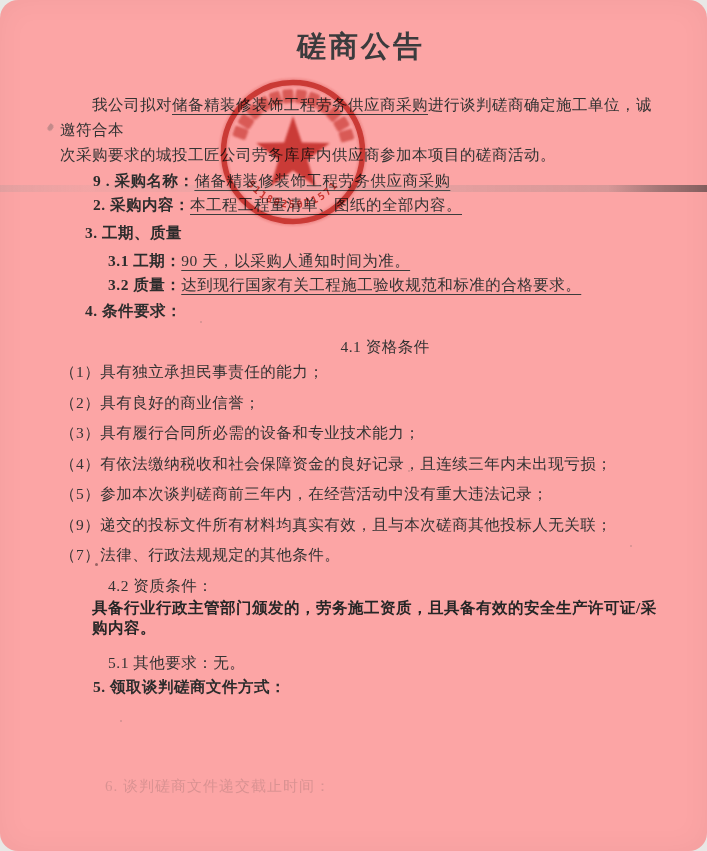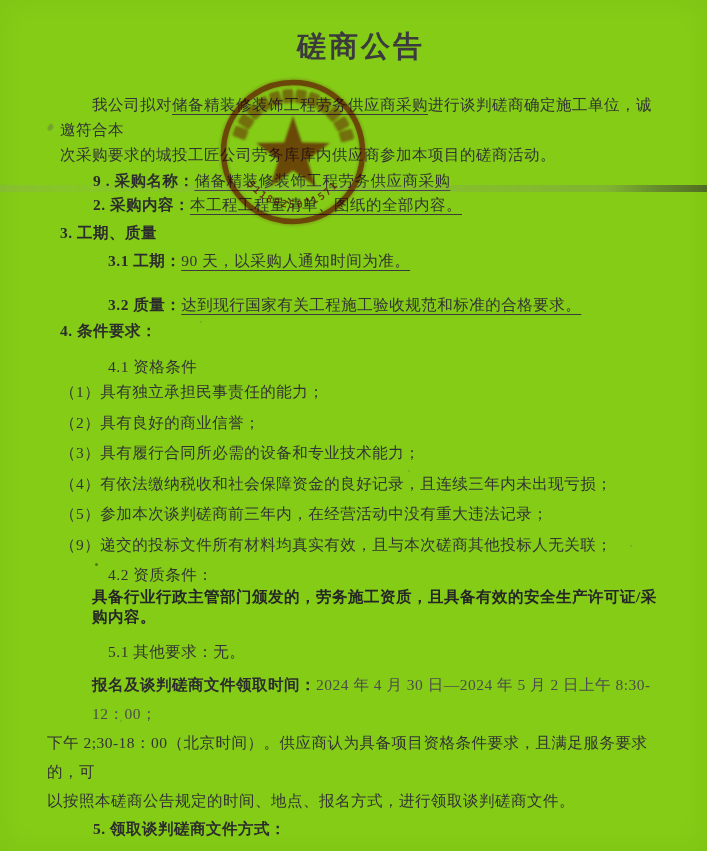--- a/index.html
+++ b/index.html
@@ -1,50 +1,51 @@
 <!DOCTYPE html>
 <html><head>
 <meta charset="utf-8">
 <style>
   html,body{margin:0;padding:0;background:#e8e8e6;}
   .page{
     position:relative;
     width:707px;height:851px;
     margin:0 auto;
-    background:#84cc16;
+    background:#fca5a5;
     box-sizing:border-box;
     padding:0 45px 0 60px;
     overflow:hidden;
     font-family:"Liberation Serif","DejaVu Serif",serif;
     font-size:15.5px;
     color:#333;
     letter-spacing:0.5px;
     box-shadow:inset 0 0 30px rgba(0,0,0,0.045);
+    border-radius:18px;
   }
   .title{
     margin:26px 0 0 0;
     text-align:center;
     font-size:29px;
     font-weight:700;
     letter-spacing:3px;
     color:#3b3b3d;
     line-height:40px;
   }
   .line{line-height:20px;}
   .intro{margin-top:26px;line-height:25px;}
   .intro-l1{text-indent:32px;}
   .item{margin-left:33px;line-height:24px;}
   .items{margin-top:2px;}
-  .sec-h{font-weight:700;color:#2c2c2c;}
+  .sec-h{margin-left:25px;font-weight:700;color:#2c2c2c;}
   .sec3{margin-top:6px;}
   .sub{margin-left:48px;}
   .sub31{margin-top:8px;}
-  .sub32{margin-top:24px;}
+  .sub32{margin-top:4px;}
   .sec4{margin-top:6px;}
-  .sub41{margin-top:16px;}
+  .sub41{margin-top:16px;text-align:center;}
   .conds{line-height:30.5px;}
   .sub42{margin-top:5px;}
   .sub42-body{margin-left:32px;margin-top:2px;font-weight:700;color:#262626;}
   .sub43{margin-top:15px;}
   .signup{margin-top:8px;line-height:29px;}
   .signup-l1{margin-left:32px;}
   .signup-cont{margin-left:-13px;}
   .sec5{margin-left:33px;margin-top:4px;font-weight:700;color:#2c2c2c;}
   .b{font-weight:700;color:#2c2c2c;}
   .u{text-decoration:underline;text-underline-offset:3.5px;text-decoration-thickness:1.2px;text-decoration-color:#3c3c3c;}
@@ -100,35 +101,32 @@
   <div class="sec-h sec4 line">4. 条件要求：</div>
   <div class="sub sub41 line">4.1 资格条件</div>
 
   <div class="conds">
     <div>（1）具有独立承担民事责任的能力；</div>
     <div>（2）具有良好的商业信誉；</div>
     <div>（3）具有履行合同所必需的设备和专业技术能力；</div>
     <div>（4）有依法缴纳税收和社会保障资金的良好记录，且连续三年内未出现亏损；</div>
     <div>（5）参加本次谈判磋商前三年内，在经营活动中没有重大违法记录；</div>
     <div>（9）递交的投标文件所有材料均真实有效，且与本次磋商其他投标人无关联；</div>
+    <div>（7）法律、行政法规规定的其他条件。</div>
   </div>
 
   <div class="sub sub42 line">4.2 资质条件：</div>
   <div class="sub42-body line">具备行业行政主管部门颁发的，劳务施工资质，且具备有效的安全生产许可证/采购内容。</div>
   <div class="sub sub43 line">5.1 其他要求：无。</div>
 
-  <div class="signup">
-    <div class="signup-l1"><span class="b">报名及谈判磋商文件领取时间：</span><span class="val">2024 年 4 月 30 日—2024 年 5 月 2 日上午 8:30-12：00；</span></div>
-    <div class="signup-cont">下午 2;30-18：00（北京时间）。供应商认为具备项目资格条件要求，且满足服务要求的，可</div>
-    <div class="signup-cont">以按照本磋商公告规定的时间、地点、报名方式，进行领取谈判磋商文件。</div>
-  </div>
 
   <div class="sec5 line">5.  领取谈判磋商文件方式：</div>
 
   <div class="streak"></div>
+  <div class="ghost">6. 谈判磋商文件递交截止时间：</div>
   <div class="dot-42"></div>
   <div class="mark-comma"></div>
   <div class="speck" style="left:408px;top:470px;width:2px;height:2px;"></div>
   <div class="speck" style="left:200px;top:321px;width:2px;height:2px;"></div>
   <div class="speck" style="left:630px;top:545px;width:2px;height:2px;"></div>
   <div class="speck" style="left:120px;top:720px;width:2px;height:2px;"></div>
 
   <div class="seal">
     <svg width="162" height="162" viewBox="0 0 162 162">
       <defs>

